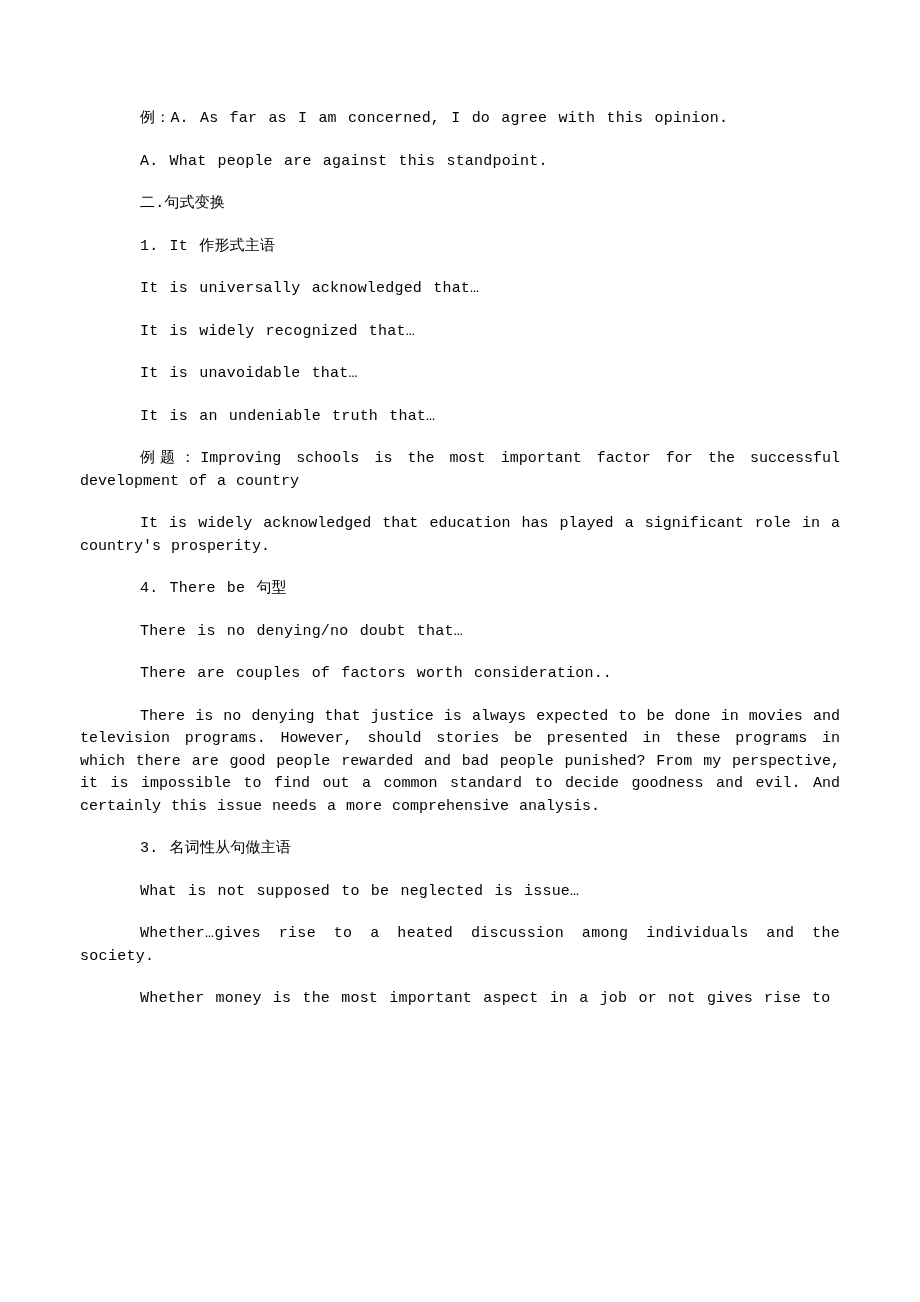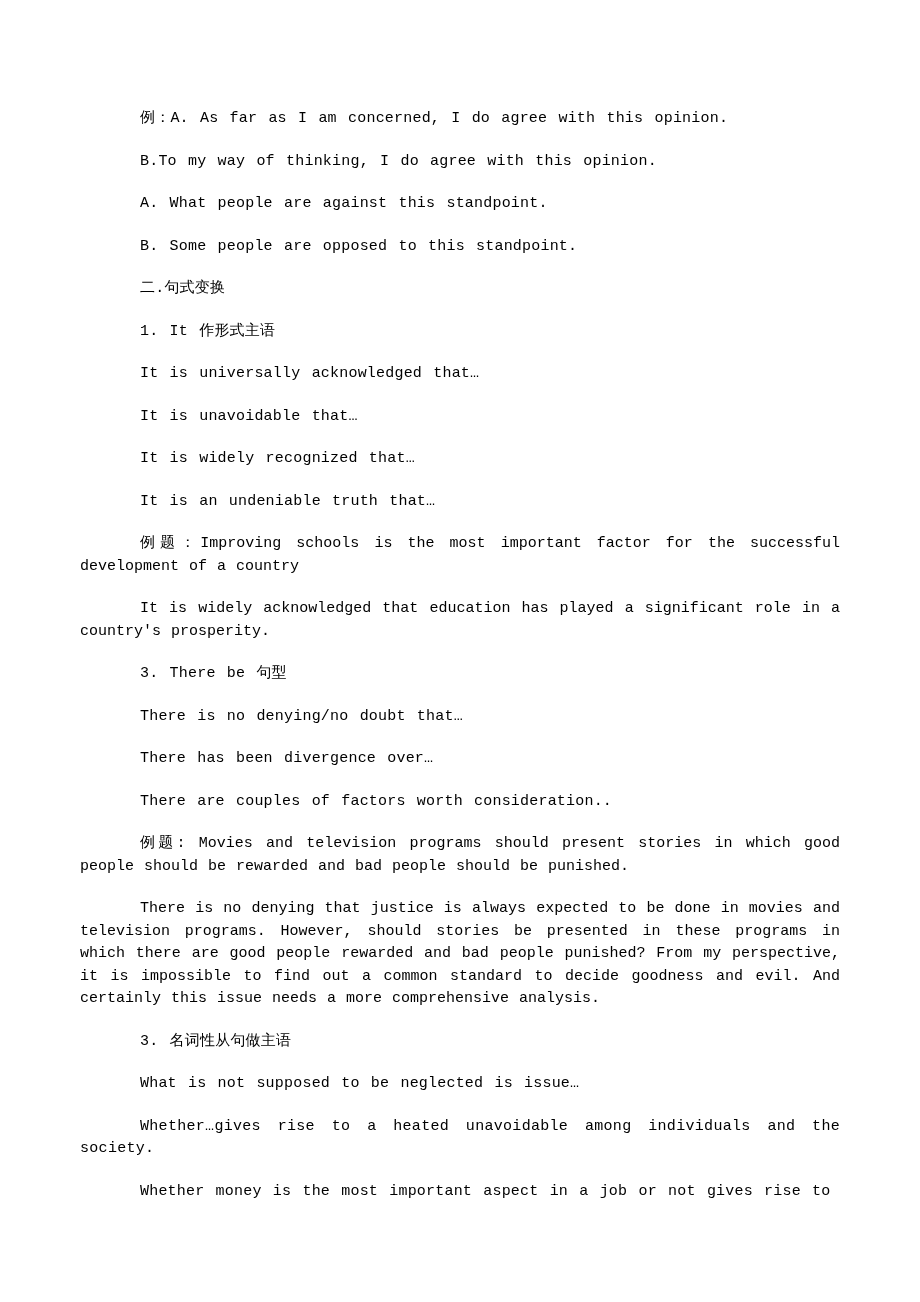--- a/index.html
+++ b/index.html
@@ -36,34 +36,30 @@
       margin-bottom: 20px;
       text-align: justify;
       word-spacing: 1px;
     }
   </style>
 </head>
 <body>
 
 <div id="content">
     <p class="paragraph">例：A. As far as I am concerned, I do agree with this opinion.</p>
-    <p class="paragraph">B.To my way of thinking, I do agree with this opinion.</p>
     <p class="paragraph">A. What people are against this standpoint.</p>
-    <p class="paragraph">B. Some people are opposed to this standpoint.</p>
     <p class="paragraph">二.句式变换</p>
     <p class="paragraph">1. It 作形式主语</p>
     <p class="paragraph">It is universally acknowledged that…</p>
+    <p class="paragraph">It is widely recognized that…</p>
     <p class="paragraph">It is unavoidable that…</p>
-    <p class="paragraph">It is widely recognized that…</p>
     <p class="paragraph">It is an undeniable truth that…</p>
     <p class="paragraph-tight">例题：Improving schools is the most important factor for the successful development of a country</p>
     <p class="paragraph-tight">It is widely acknowledged that education has played a significant role in a country's prosperity.</p>
-    <p class="paragraph">3. There be 句型</p>
+    <p class="paragraph">4. There be 句型</p>
     <p class="paragraph">There is no denying/no doubt that…</p>
-    <p class="paragraph">There has been divergence over…</p>
     <p class="paragraph">There are couples of factors worth consideration..</p>
-    <p class="paragraph-tight">例题: Movies and television programs should present stories in which good people should be rewarded and bad people should be punished.</p>
     <p class="paragraph-tight">There is no denying that justice is always expected to be done in movies and television programs. However, should stories be presented in these programs in which there are good people rewarded and bad people punished? From my perspective, it is impossible to find out a common standard to decide goodness and evil. And certainly this issue needs a more comprehensive analysis.</p>
     <p class="paragraph">3. 名词性从句做主语</p>
     <p class="paragraph">What is not supposed to be neglected is issue…</p>
-    <p class="paragraph-wide">Whether…gives rise to a heated unavoidable among individuals and the society.</p>
+    <p class="paragraph-wide">Whether…gives rise to a heated discussion among individuals and the society.</p>
     <p class="paragraph">Whether money is the most important aspect in a job or not gives rise to</p>
   </div>
 
 </body></html>

